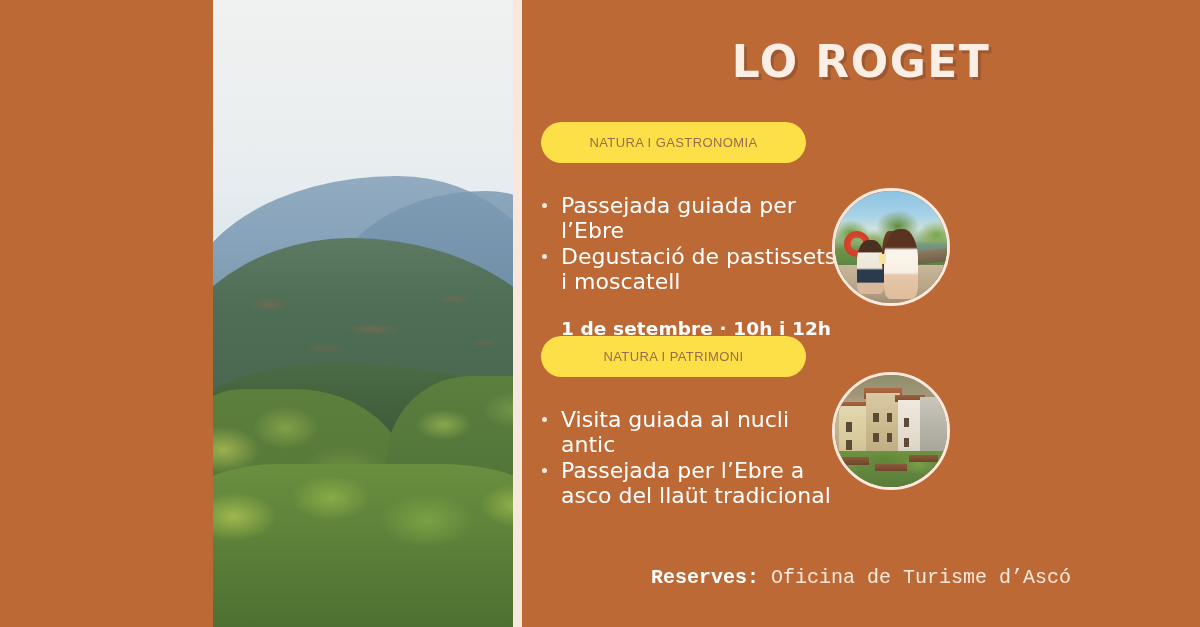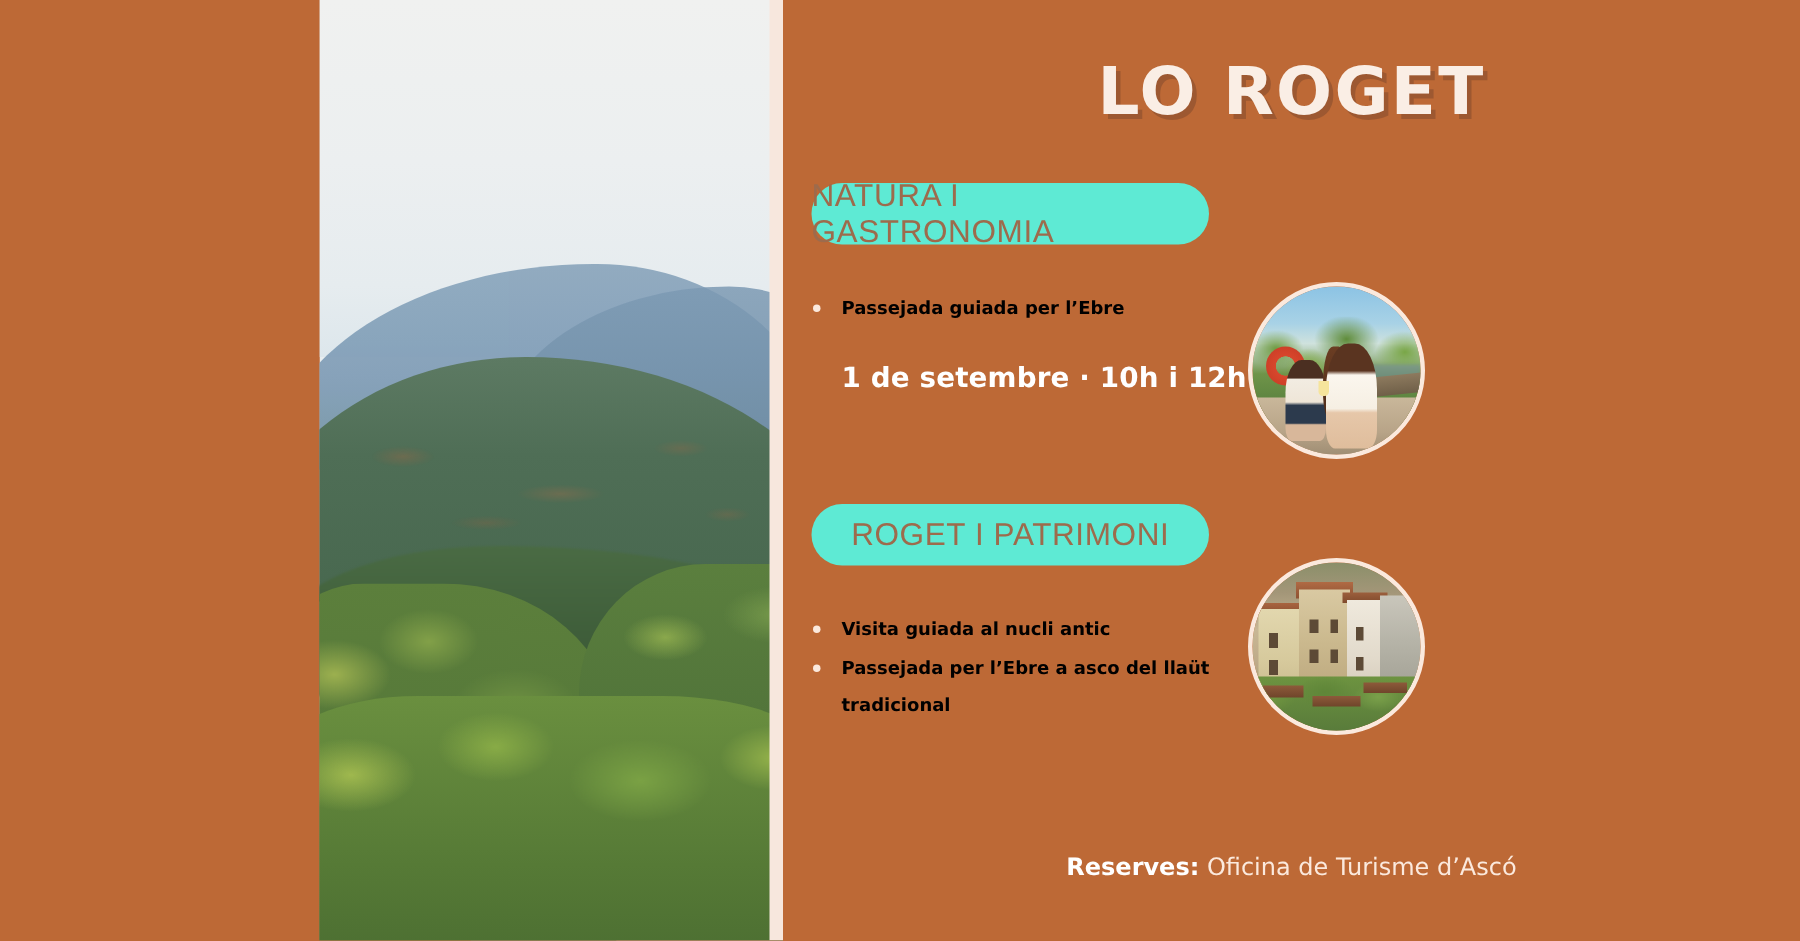--- a/index.html
+++ b/index.html
@@ -190,23 +190,23 @@
     right: 0;
   }
   .section.sec1 { top: 122px; }
   .section.sec2 { top: 336px; }
 
   .pill {
     width: 265px;
     margin-left: 19px;
     height: 41px;
     border-radius: 21px;
-    background: #5eead4;
+    background: #fde047;
     color: #9d6b4c;
-    font-size: 21px;
+    font-size: 13px;
     letter-spacing: .4px;
     display: flex;
     align-items: center;
     justify-content: center;
     font-family: "Liberation Sans", sans-serif;
   }
 
   .body-row {
     display: flex;
     align-items: flex-start;
@@ -215,26 +215,25 @@
 
   .bullets {
     width: 300px;
     margin-left: 19px;
     padding: 0;
     list-style: none;
   }
   .bullets li {
     position: relative;
     padding-left: 20px;
-    color: #000000;
-    font-size: 12px;
+    color: #ffffff;
+    font-size: 22px;
     line-height: 25px;
     margin-bottom: 1px;
     font-family: "DejaVu Sans", sans-serif;
-    font-weight: bold;
   }
   .bullets li::before {
     content: "";
     position: absolute;
     left: 1px;
     top: 10px;
     width: 5px;
     height: 5px;
     border-radius: 50%;
     background: #fbe9dd;
@@ -383,22 +382,23 @@
   .footer {
     position: absolute;
     left: 0;
     right: 0;
     bottom: 36px;
     text-align: center;
     color: #fbe9dd;
     font-family: "DejaVu Sans", sans-serif;
   }
   .footer-line {
-    font-size: 16px;
+    font-size: 20px;
     line-height: 27px;
+    font-family: Liberation Mono, monospace;
   }
   .footer-label {
     font-weight: 700;
     color: #ffffff;
   }
 </style>
 </head>
 <body>
 
 <div class="poster">
@@ -423,20 +423,21 @@
   <div class="content">
 
     <div class="title">LO ROGET</div>
 
     <div class="section sec1">
       <div class="pill">NATURA I GASTRONOMIA</div>
 
       <div class="body-row">
         <ul class="bullets">
           <li>Passejada guiada per l’Ebre</li>
+          <li>Degustació de pastissets i moscatell</li>
         </ul>
       </div>
 
       <div class="dates">
         <div class="date-line">1 de setembre · 10h i 12h</div>
       </div>
 
       <div class="circle-photo c1">
         <div class="circ-inner">
           <div class="boat-sky"></div>
@@ -447,21 +448,21 @@
           <div class="buoy"></div>
           <div class="woman-a"></div>
           <div class="woman-b-hair"></div>
           <div class="woman-b"></div>
           <div class="glass"></div>
         </div>
       </div>
     </div>
 
     <div class="section sec2">
-      <div class="pill">ROGET I PATRIMONI</div>
+      <div class="pill">NATURA I PATRIMONI</div>
 
       <div class="body-row">
         <ul class="bullets">
           <li>Visita guiada al nucli antic</li>
           <li>Passejada per l’Ebre a asco del llaüt tradicional</li>
         </ul>
       </div>
 
 
       <div class="circle-photo c2">

